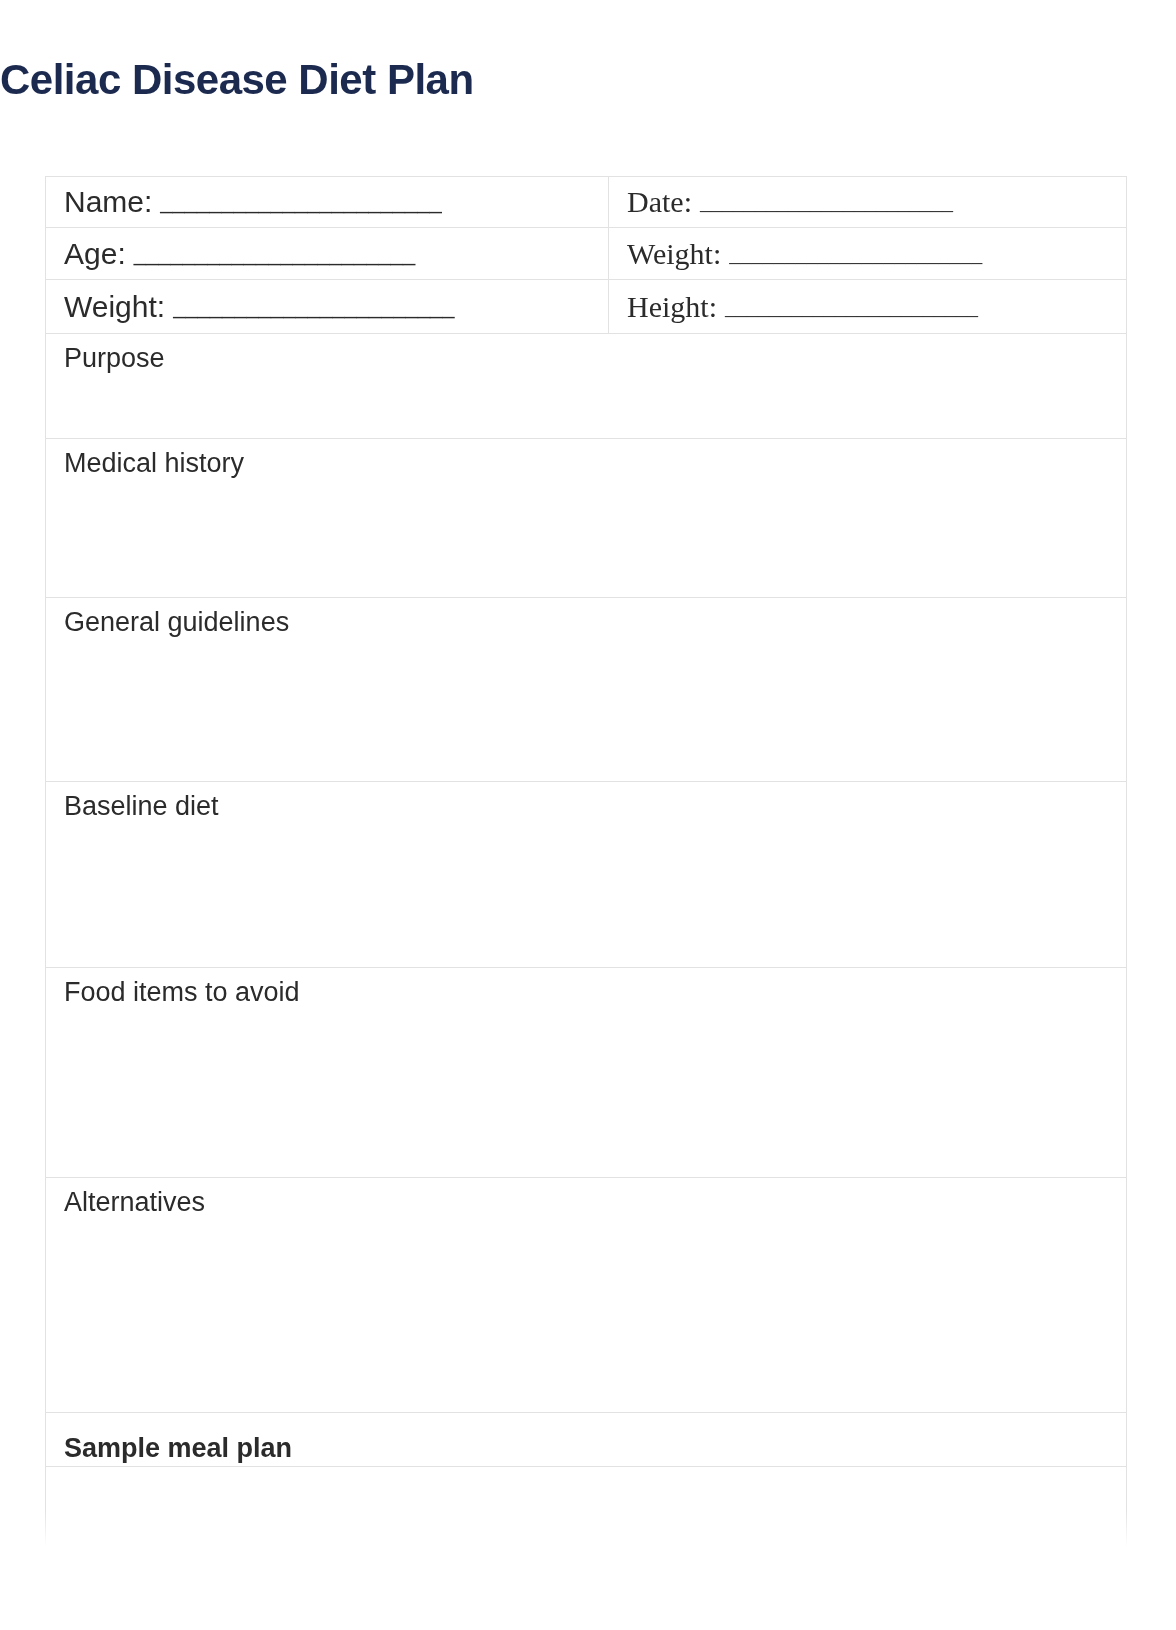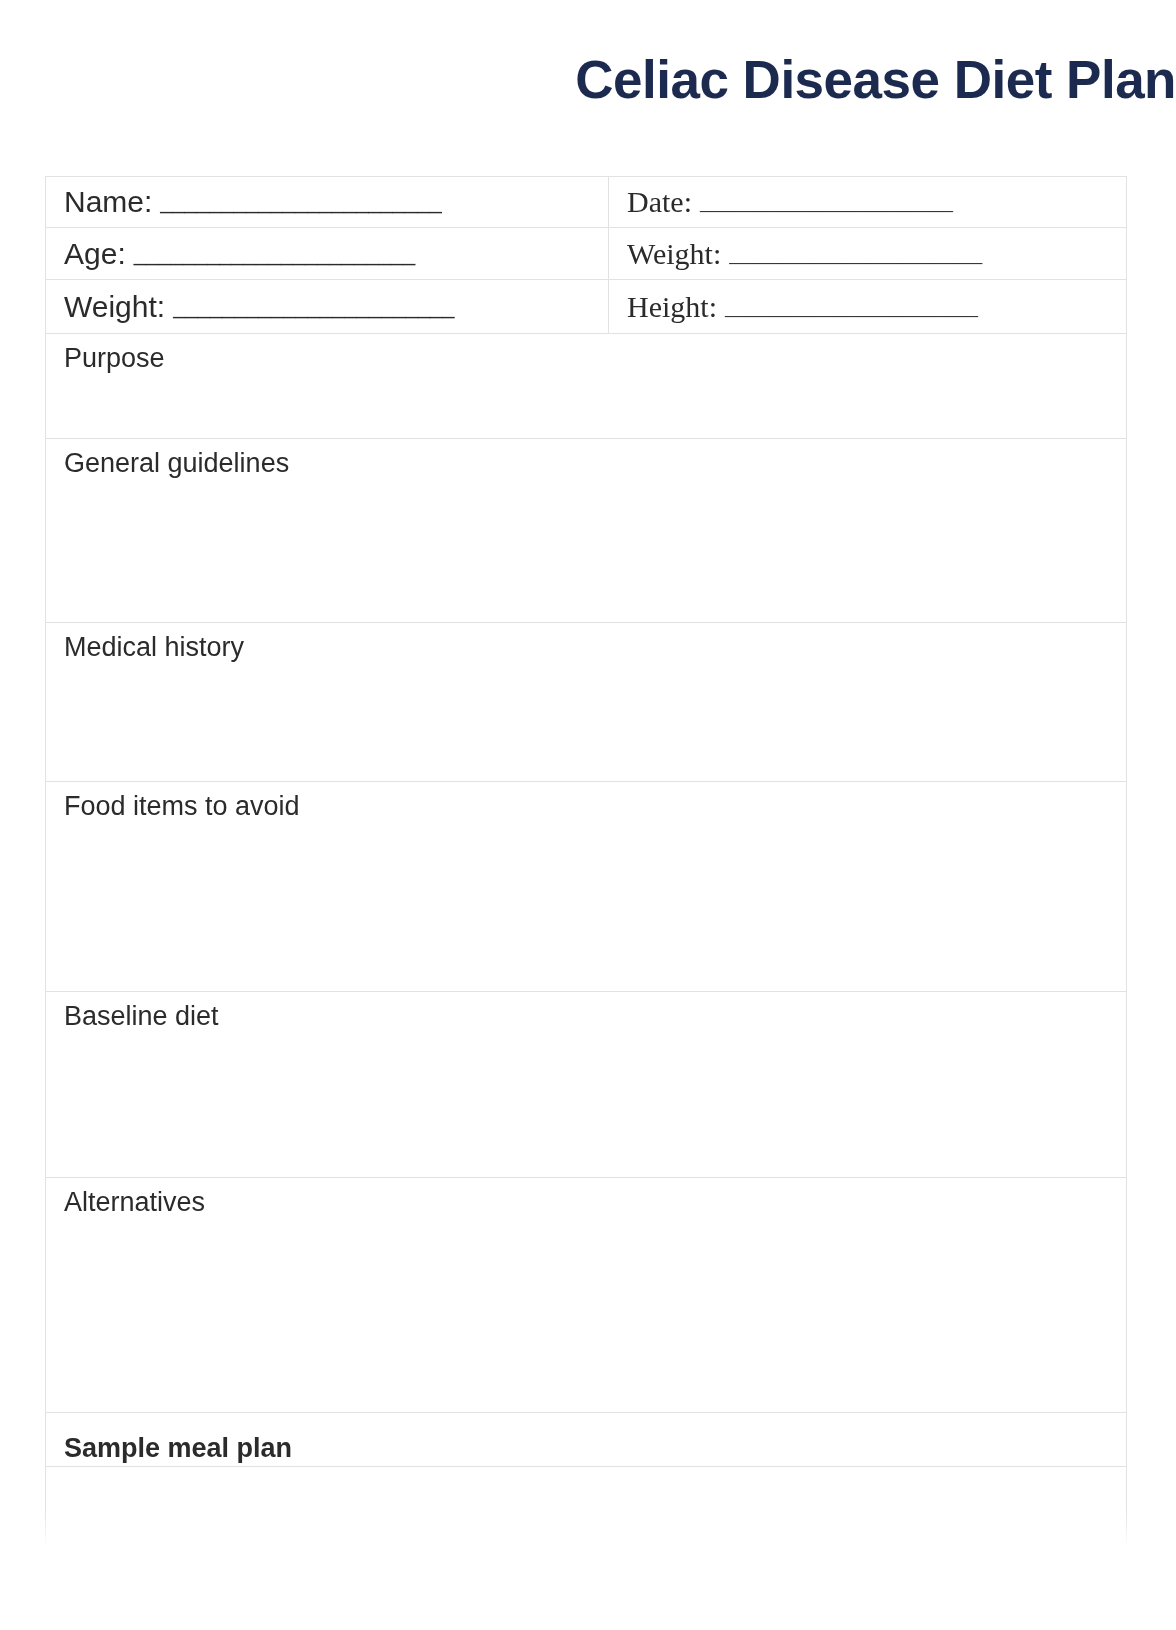--- a/index.html
+++ b/index.html
@@ -11,22 +11,22 @@
     background: #ffffff;
     font-family: "Liberation Sans", "DejaVu Sans", sans-serif;
     color: #2b2b2b;
     overflow: hidden;
   }
   .title {
     margin: 0 0 0 0;
     padding-top: 53px;
     height: 53px;
     line-height: 53px;
-    text-align: right;
-    font-size: 53px;
+    text-align: left;
+    font-size: 42px;
     font-weight: 700;
     letter-spacing: -0.5px;
     color: #1b2a4e;
   }
   .tbl {
     position: absolute;
     top: 176px;
     left: 45px;
     width: 1082px;
   }
@@ -142,37 +142,37 @@
         <span class="lbl">Height:</span>
         <span class="blank">_______________________</span>
       </div>
     </div>
 
     <div class="row section-row h-purpose">
       <div class="section-label">Purpose</div>
       <div class="write-area"></div>
     </div>
 
+    <div class="row section-row h-medical">
+      <div class="section-label">Medical history</div>
+      <div class="write-area"></div>
+    </div>
+
     <div class="row section-row h-general">
       <div class="section-label">General guidelines</div>
       <div class="write-area"></div>
     </div>
 
-    <div class="row section-row h-medical">
-      <div class="section-label">Medical history</div>
+    <div class="row section-row h-baseline">
+      <div class="section-label">Baseline diet</div>
       <div class="write-area"></div>
     </div>
 
     <div class="row section-row h-food">
       <div class="section-label">Food items to avoid</div>
-      <div class="write-area"></div>
-    </div>
-
-    <div class="row section-row h-baseline">
-      <div class="section-label">Baseline diet</div>
       <div class="write-area"></div>
     </div>
 
     <div class="row section-row h-alternatives">
       <div class="section-label">Alternatives</div>
       <div class="write-area"></div>
     </div>
 
     <div class="row sample-row h-sample">
       <div class="section-label bold">Sample meal plan</div>

